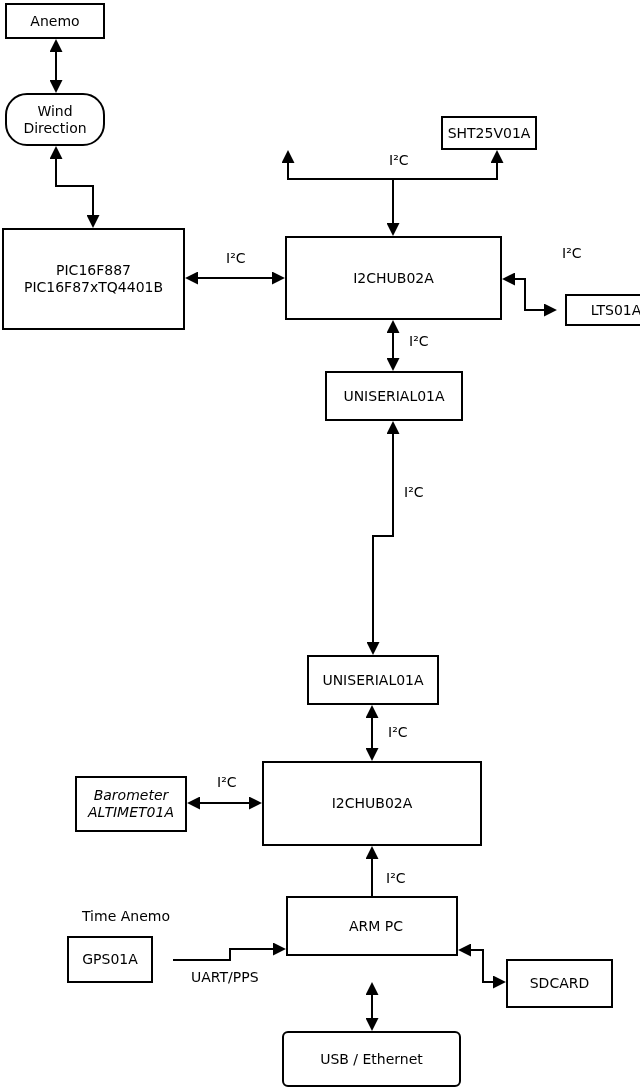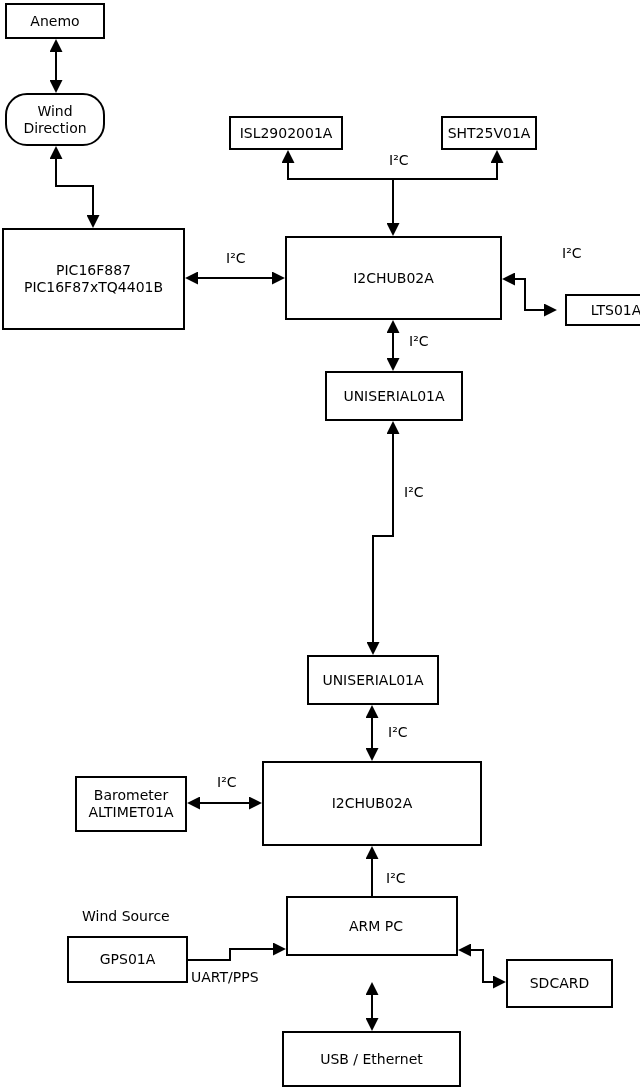--- a/index.html
+++ b/index.html
@@ -34,25 +34,25 @@
   #n-anemo        {left:5px;   top:3px;    width:100px; height:36px;}
   #n-wind         {left:5px;   top:93px;   width:100px; height:53px;border-radius:22px;}
   #n-pic          {left:2px;   top:228px;  width:183px; height:102px;}
   #n-isl          {left:229px; top:116px;  width:114px; height:34px;}
   #n-sht          {left:441px; top:116px;  width:96px; height:34px;}
   #n-hub1         {left:285px; top:236px;  width:217px; height:84px;}
   #n-lts          {left:557px; top:294px;  width:102px;  height:32px;margin-left:8px;}
   #n-uniserial1   {left:325px; top:371px;  width:138px; height:50px;}
   #n-uniserial2   {left:307px; top:655px;  width:132px; height:50px;}
   #n-hub2         {left:262px; top:761px;  width:220px; height:85px;}
-  #n-barometer    {left:75px;  top:776px;  width:112px; height:56px;}
+  #n-barometer    {left:75px;  top:776px;  width:112px; height:56px;font-style:italic;}
   #n-armpc        {left:286px; top:896px;  width:172px; height:60px;padding-left:8px;}
-  #n-gps          {left:67px;  top:936px;  width:121px; height:47px;align-items:center;}
+  #n-gps          {left:67px;  top:936px;  width:86px; height:47px;align-items:center;}
   #n-sdcard       {left:506px; top:959px;  width:107px; height:49px;}
-  #n-usb          {left:282px; top:1031px; width:179px; height:56px;}
+  #n-usb          {left:282px; top:1031px; width:179px; height:56px;border-radius:6px;}
   
   #l-i2c-sensors      {left:389px; top:153px;}
   #l-i2c-pic-hub1     {left:226px; top:251px;}
   #l-i2c-hub1-lts     {left:562px; top:246px;}
   #l-i2c-hub1-uni1    {left:409px; top:334px;}
   #l-i2c-uni-link     {left:404px; top:485px;}
   #l-i2c-uni2-hub2    {left:388px; top:725px;}
   #l-i2c-baro-hub2    {left:217px; top:775px;}
   #l-i2c-hub2-armpc   {left:386px; top:871px;}
   #l-time-source      {left:82px;  top:909px;}
@@ -89,23 +89,20 @@
     <span class="node-label">Anemo</span>
   </div>
   <div class="node" id="n-wind">
     <span class="node-label">Wind
 Direction</span>
   </div>
   <div class="node" id="n-pic">
     <span class="node-label">PIC16F887
 PIC16F87xTQ4401B</span>
   </div>
-  <div class="node" id="n-isl">
-    <span class="node-label">ISL2902001A</span>
-  </div>
   <div class="node" id="n-sht">
     <span class="node-label">SHT25V01A</span>
   </div>
   <div class="node" id="n-hub1">
     <span class="node-label">I2CHUB02A</span>
   </div>
   <div class="node" id="n-lts">
     <span class="node-label">LTS01A</span>
   </div>
   <div class="node" id="n-uniserial1">
@@ -135,16 +132,16 @@
   </div>
 
   <span class="elabel" id="l-i2c-sensors">I²C</span>
   <span class="elabel" id="l-i2c-pic-hub1">I²C</span>
   <span class="elabel" id="l-i2c-hub1-lts">I²C</span>
   <span class="elabel" id="l-i2c-hub1-uni1">I²C</span>
   <span class="elabel" id="l-i2c-uni-link">I²C</span>
   <span class="elabel" id="l-i2c-uni2-hub2">I²C</span>
   <span class="elabel" id="l-i2c-baro-hub2">I²C</span>
   <span class="elabel" id="l-i2c-hub2-armpc">I²C</span>
-  <span class="elabel" id="l-time-source">Wind Source</span>
+  <span class="elabel" id="l-time-source">Time Anemo</span>
   <span class="elabel" id="l-uart-pps">UART/PPS</span>
 
 </div>
 
 </body></html>

